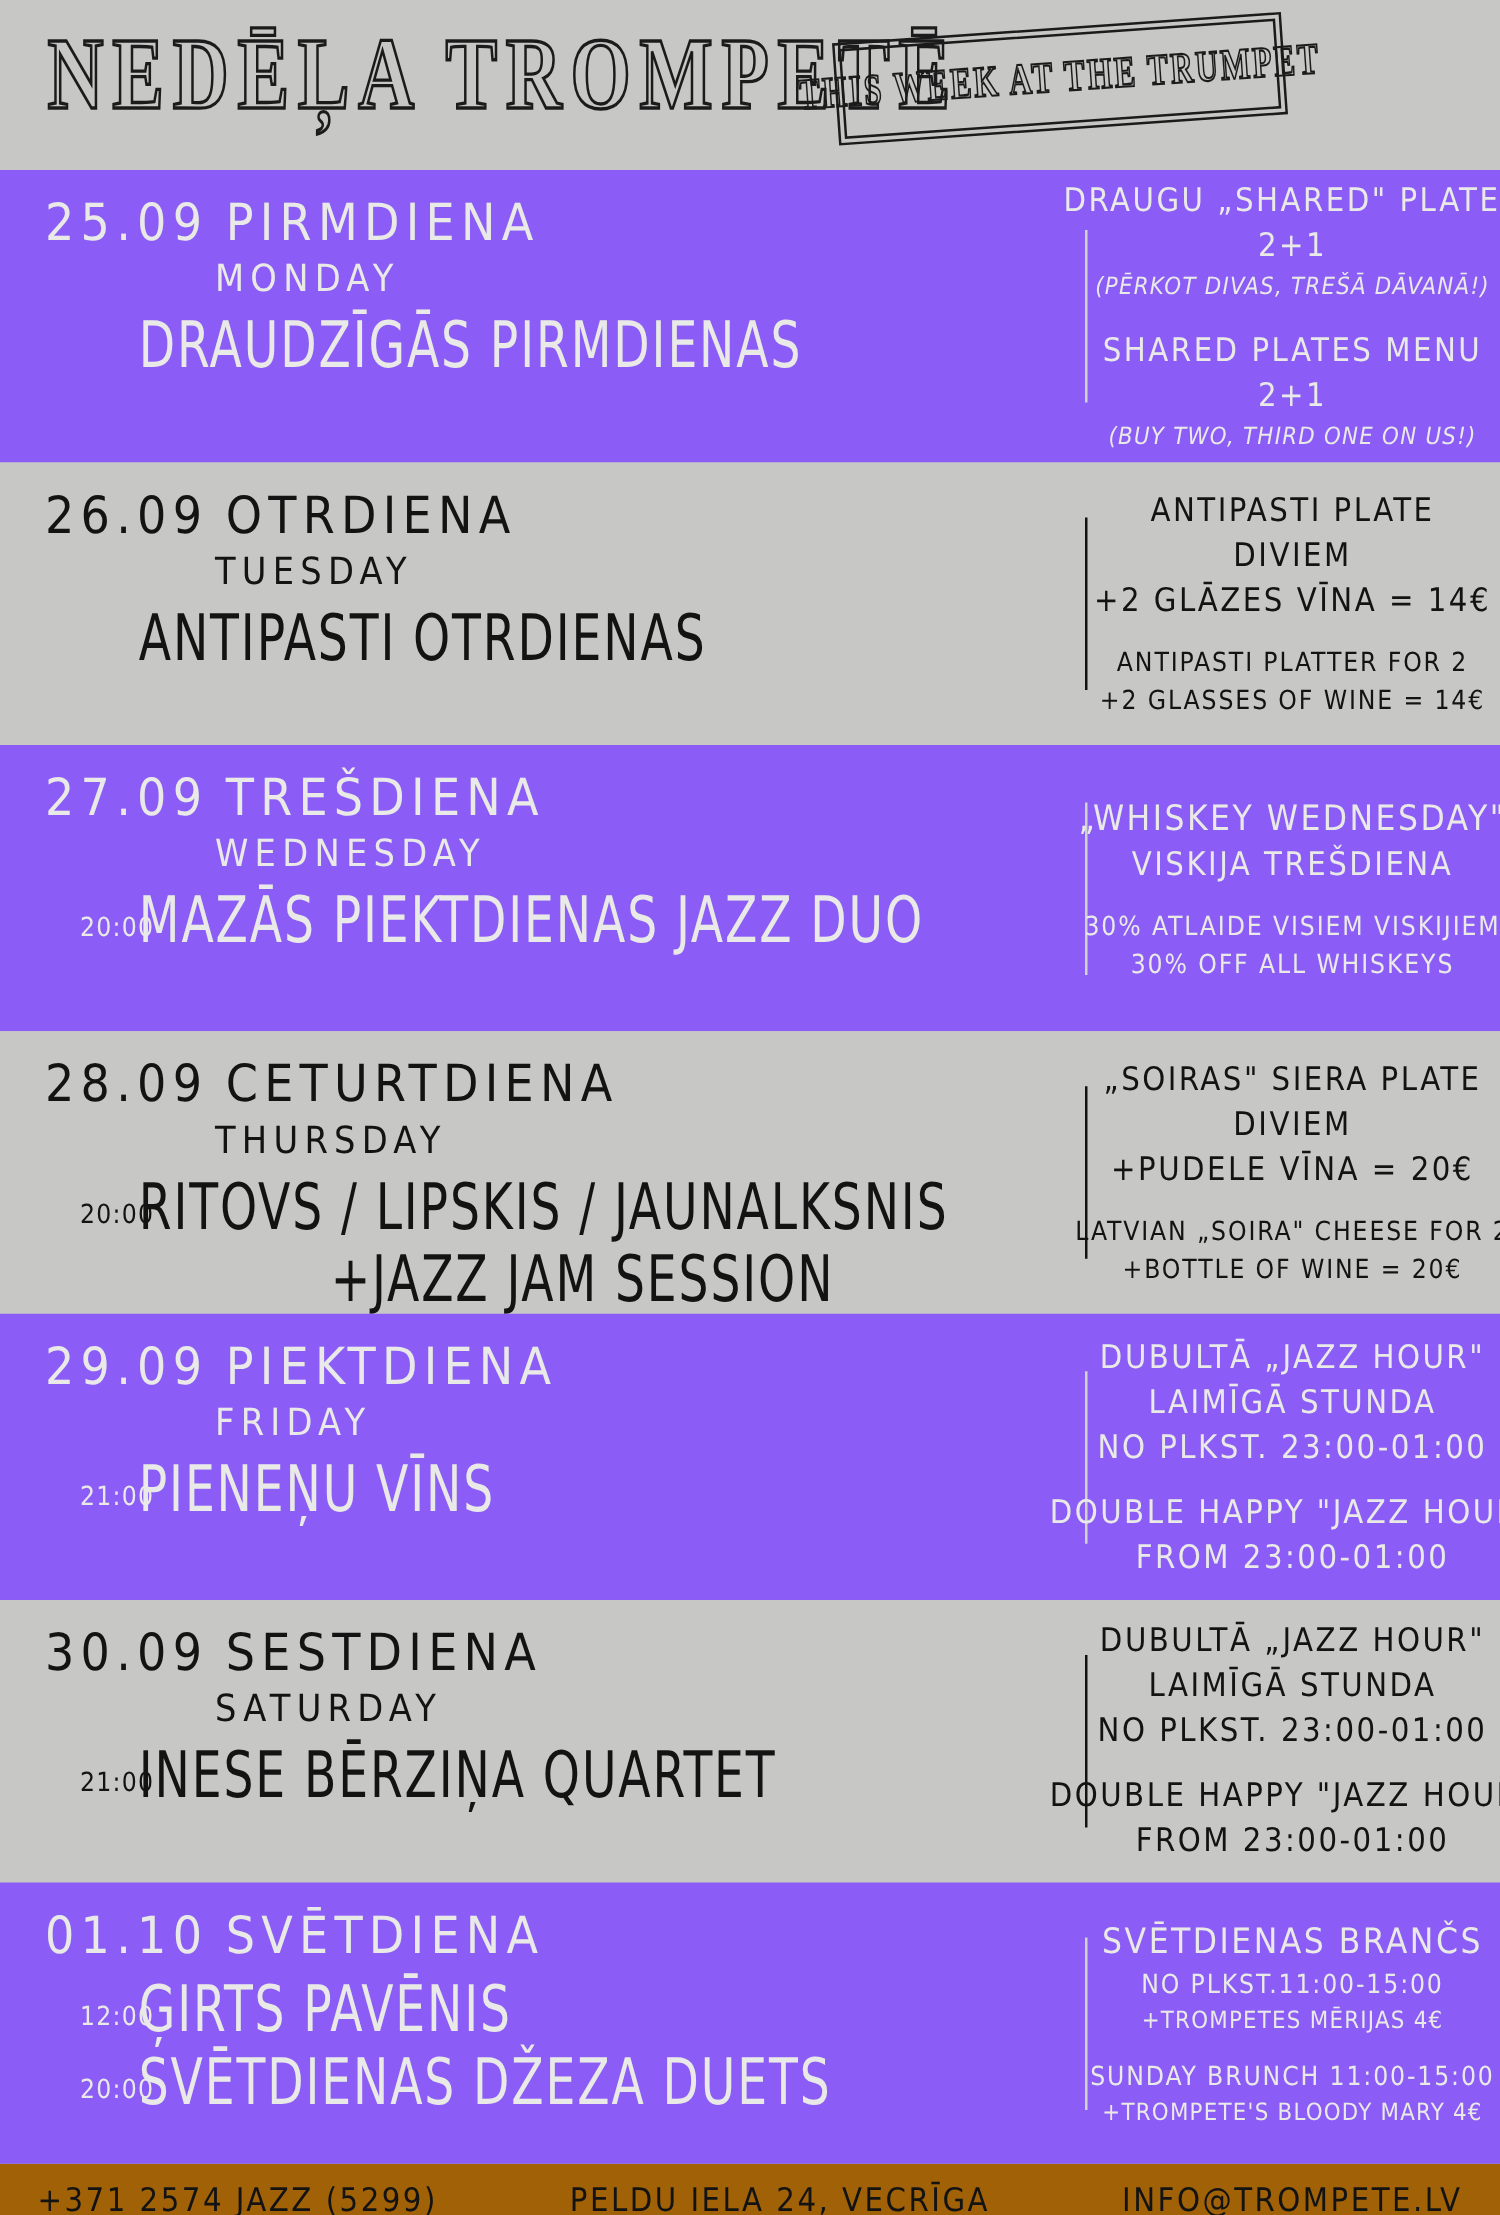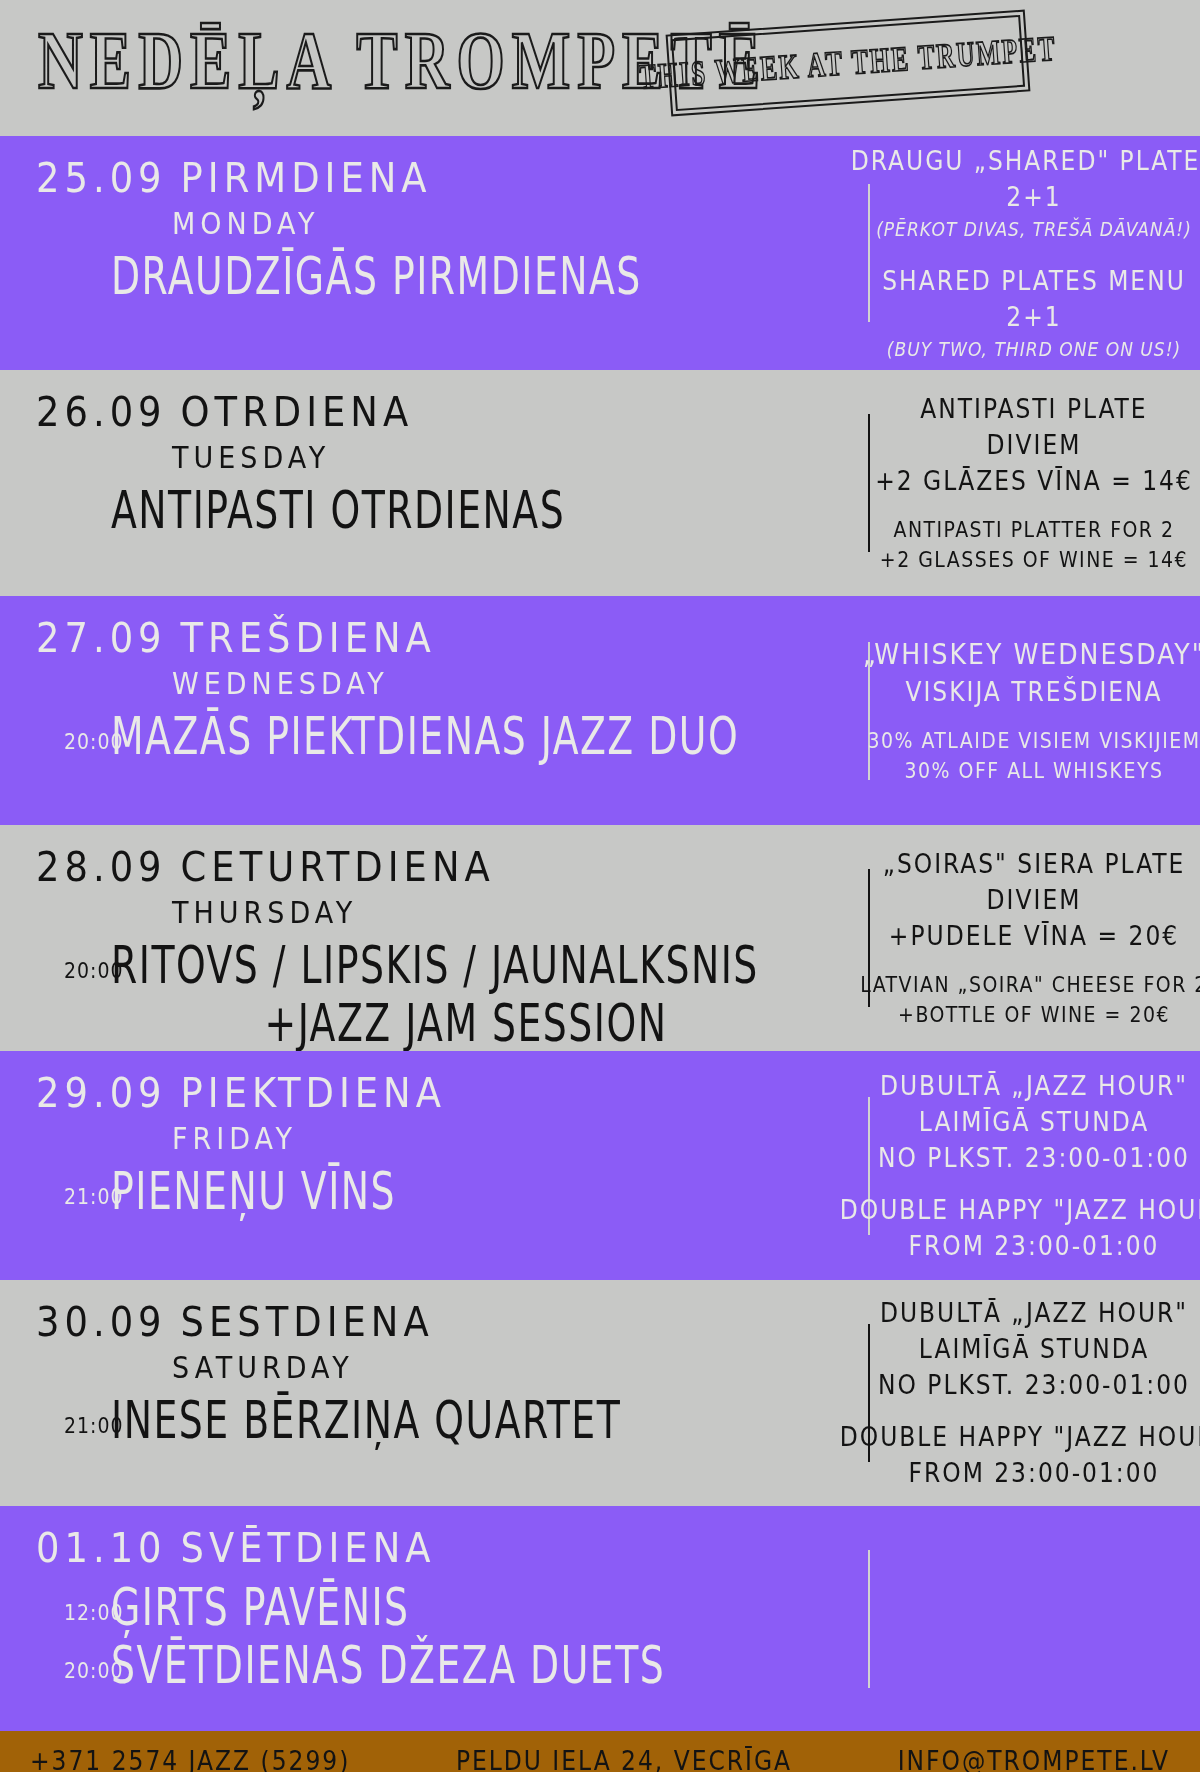--- a/index.html
+++ b/index.html
@@ -274,20 +274,31 @@
           <span class="event-time">12:00</span>
           <span class="event-name">ĢIRTS PAVĒNIS</span>
         </div>
         <div class="event-line">
           <span class="event-time">20:00</span>
           <span class="event-name">SVĒTDIENAS DŽEZA DUETS</span>
         </div>
       </div>
     </div>
     <div class="divider"></div>
+    <div class="promo">
+      <div class="promo-group">
+        <div class="promo-line big">SVĒTDIENAS BRANČS</div>
+        <div class="promo-line sub">NO PLKST.11:00-15:00</div>
+        <div class="promo-line xsmall">+TROMPETES MĒRIJAS 4€</div>
+      </div>
+      <div class="promo-group">
+        <div class="promo-line sub">SUNDAY BRUNCH 11:00-15:00</div>
+        <div class="promo-line xsmall">+TROMPETE'S BLOODY MARY 4€</div>
+      </div>
+    </div>
   </section>
 
   <footer>
     <span>+371 2574 JAZZ (5299)</span>
     <span>PELDU IELA 24, VECRĪGA</span>
     <span>INFO@TROMPETE.LV</span>
   </footer>
 
 </div>
 

